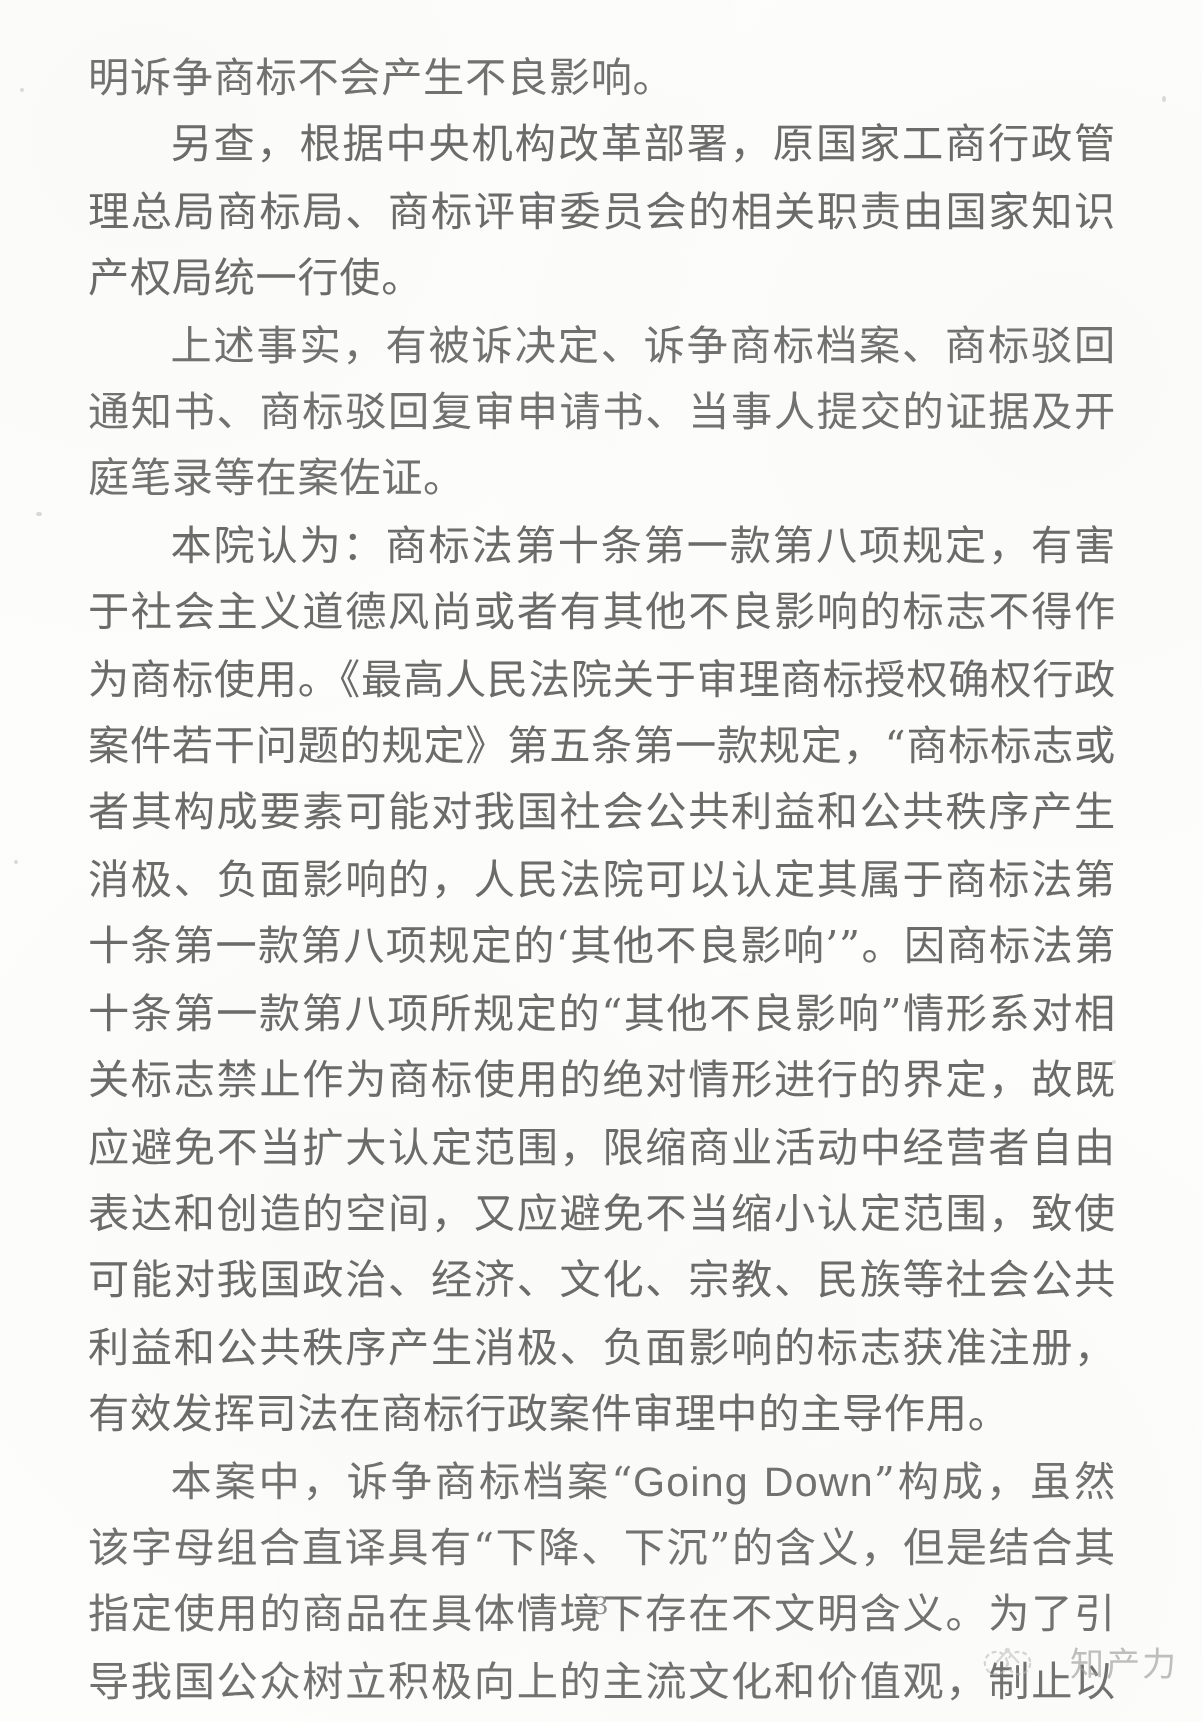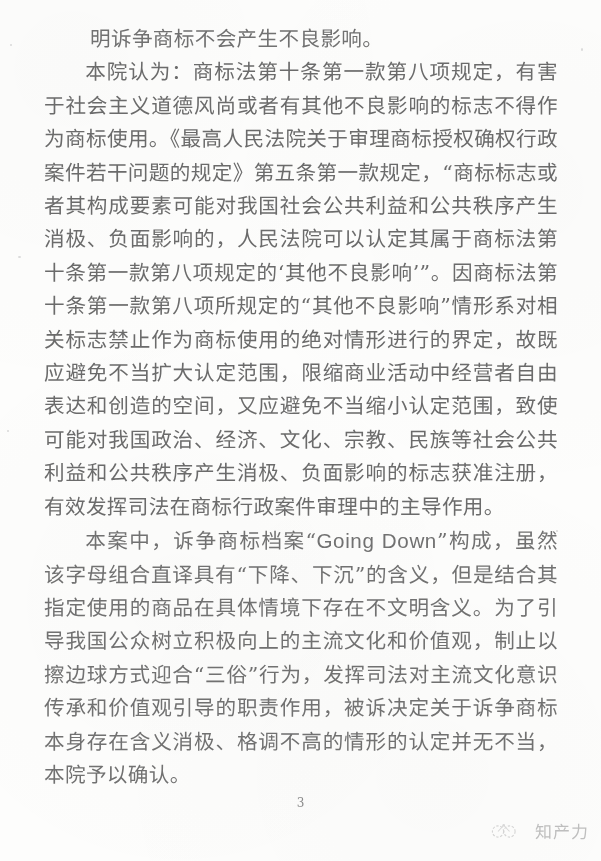--- a/index.html
+++ b/index.html
@@ -40,21 +40,21 @@
     letter-spacing: 0.35px;
     -webkit-font-smoothing: antialiased;
   }
   .para {
     margin: 0;
     text-align: justify;
     text-justify: inter-character;
     text-indent: 2em;
     word-break: break-all;
   }
-  .para.no-indent { text-indent: 0; margin-left: 46px; }
+  .para.no-indent { text-indent: 0; }
 
   
   .body-text .para:nth-child(odd) { color: #717171; }
   .body-text .para:nth-child(even) { color: #6b6b6b; }
 
   .en {
     font-family: Liberation Sans, sans-serif;
     letter-spacing: 0.6px;
   }
 
@@ -110,21 +110,23 @@
   <span class="speck" style="left:581px;top:48px;width:2px;height:3px;"></span>
   <span class="speck" style="left:18px;top:256px;width:3px;height:2px;"></span>
   <span class="speck" style="left:7px;top:430px;width:2px;height:2px;"></span>
   <span class="speck" style="left:360px;top:707px;width:3px;height:2px;"></span>
   <span class="speck" style="left:556px;top:530px;width:2px;height:2px;"></span>
 
   <div class="body-text">
 
     <p class="para no-indent">明诉争商标不会产生不良影响。</p>
 
+    <p class="para">另查，根据中央机构改革部署，原国家工商行政管理总局商标局、商标评审委员会的相关职责由国家知识产权局统一行使。</p>
 
+    <p class="para">上述事实，有被诉决定、诉争商标档案、商标驳回通知书、商标驳回复审申请书、当事人提交的证据及开庭笔录等在案佐证。</p>
 
     <p class="para">本院认为：商标法第十条第一款第八项规定，有害于社会主义道德风尚或者有其他不良影响的标志不得作为商标使用。《最高人民法院关于审理商标授权确权行政案件若干问题的规定》第五条第一款规定，“商标标志或者其构成要素可能对我国社会公共利益和公共秩序产生消极、负面影响的，人民法院可以认定其属于商标法第十条第一款第八项规定的‘其他不良影响’”。因商标法第十条第一款第八项所规定的“其他不良影响”情形系对相关标志禁止作为商标使用的绝对情形进行的界定，故既应避免不当扩大认定范围，限缩商业活动中经营者自由表达和创造的空间，又应避免不当缩小认定范围，致使可能对我国政治、经济、文化、宗教、民族等社会公共利益和公共秩序产生消极、负面影响的标志获准注册，有效发挥司法在商标行政案件审理中的主导作用。</p>
 
     <p class="para"><span>本案中，诉争商标档案“</span><span class="en">Going Down</span><span>”构成，虽然该字母组合直译具有“下降、下沉”的含义，但是结合其指定使用的商品在具体情境下存在不文明含义。为了引导我国公众树立积极向上的主流文化和价值观，制止以擦边球方式迎合“三俗”行为，发挥司法对主流文化意识传承和价值观引导的职责作用，被诉决定关于诉争商标本身存在含义消极、格调不高的情形的认定并无不当，本院予以确认。</span></p>
 
   </div>
 
   <div class="page-number">3</div>
 
   <div class="watermark">

